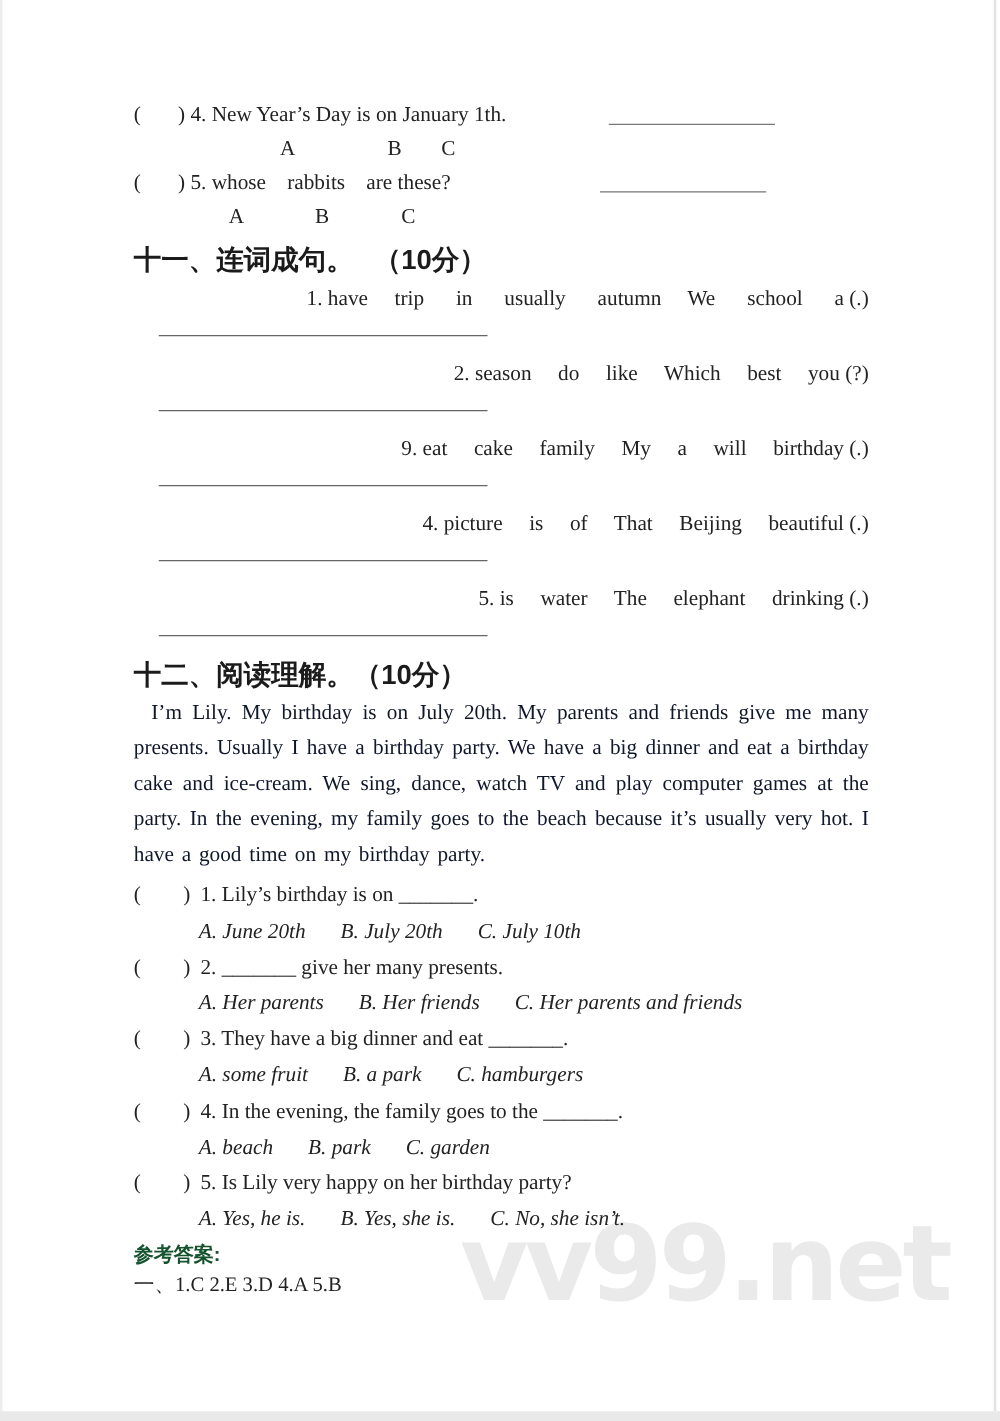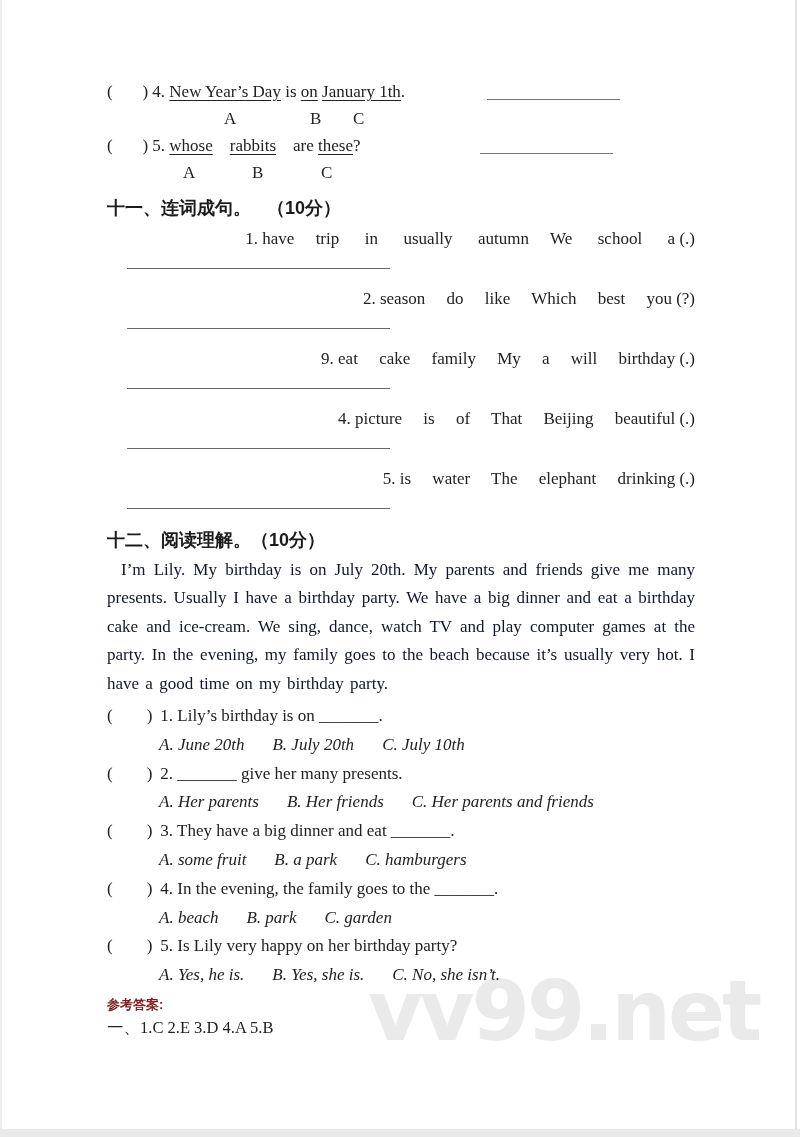--- a/index.html
+++ b/index.html
@@ -15,50 +15,50 @@
   .watermark {
     position:absolute; left:368px; top:962px; z-index:0;
     font-family:"DejaVu Sans", sans-serif; font-weight:800;
     font-size:84px; letter-spacing:-3px; color:#eaeaea; user-select:none;
   }
   .content { position:absolute; left:107px; top:78px; width:588px; z-index:1; }
 
   .pre { white-space:pre; }
   .rel { position:relative; }
   .row { height:27px; line-height:27px; }
-  .u { text-decoration:underline; text-underline-offset:3px; }
+  .u { text-underline-offset:3px; }
   .ans-blank { position:absolute; bottom:5px; width:133px; border-bottom:1.4px solid #777777; }
 
   .letters { height:27px; line-height:27px; position:relative; }
   .letters span { position:absolute; }
 
   .cjk-heading {
     height:28px; line-height:28px; margin-top:8px;
-    font-family:"Liberation Sans", sans-serif; font-weight:700; font-size:18px; color:#1b1b1b;
+    font-family:"Liberation Sans", sans-serif; font-weight:700; font-size:22px; color:#1b1b1b;
   }
   .cjk-heading .score { margin-left:16px; }
   .h12 { margin-top:4px; }
 
   .s11-item { height:26px; line-height:26px; margin-top:4px;text-align:right; }
   .blankline { height:30px; position:relative; }
   .blankline .bl { position:absolute; left:20px; top:16px; width:263px; border-top:1.3px solid #666666; }
 
   .passage {
     margin-top:2px; width:588px; text-align:justify; text-indent:14px;
     line-height:28.4px; word-spacing:2px; color:#0f172a;
   }
   .questions { margin-top:4px; }
   .q-row { height:28.8px; line-height:28.8px; }
   .q-row .q-text { margin-left:8px; }
   .opt-row { height:28.8px; line-height:28.8px; padding-left:52px;font-style:italic; }
   .opt-row .opt { margin-right:28px; }
 
   .answers-heading {
     margin-top:3px; height:23px; line-height:23px;
-    font-family:"Liberation Sans", sans-serif; font-weight:700; font-size:13px; color:#7f1d1d;
+    font-family:"Liberation Sans", sans-serif; font-weight:700; font-size:16px; color:#14532d;
   }
   .answer-line { height:24px; line-height:24px; font-size:16.5px; }
 </style>
 </head>
 <body>
 
 <div class="page">
   <div class="watermark">vv99.net</div>
 
   <div class="content">

